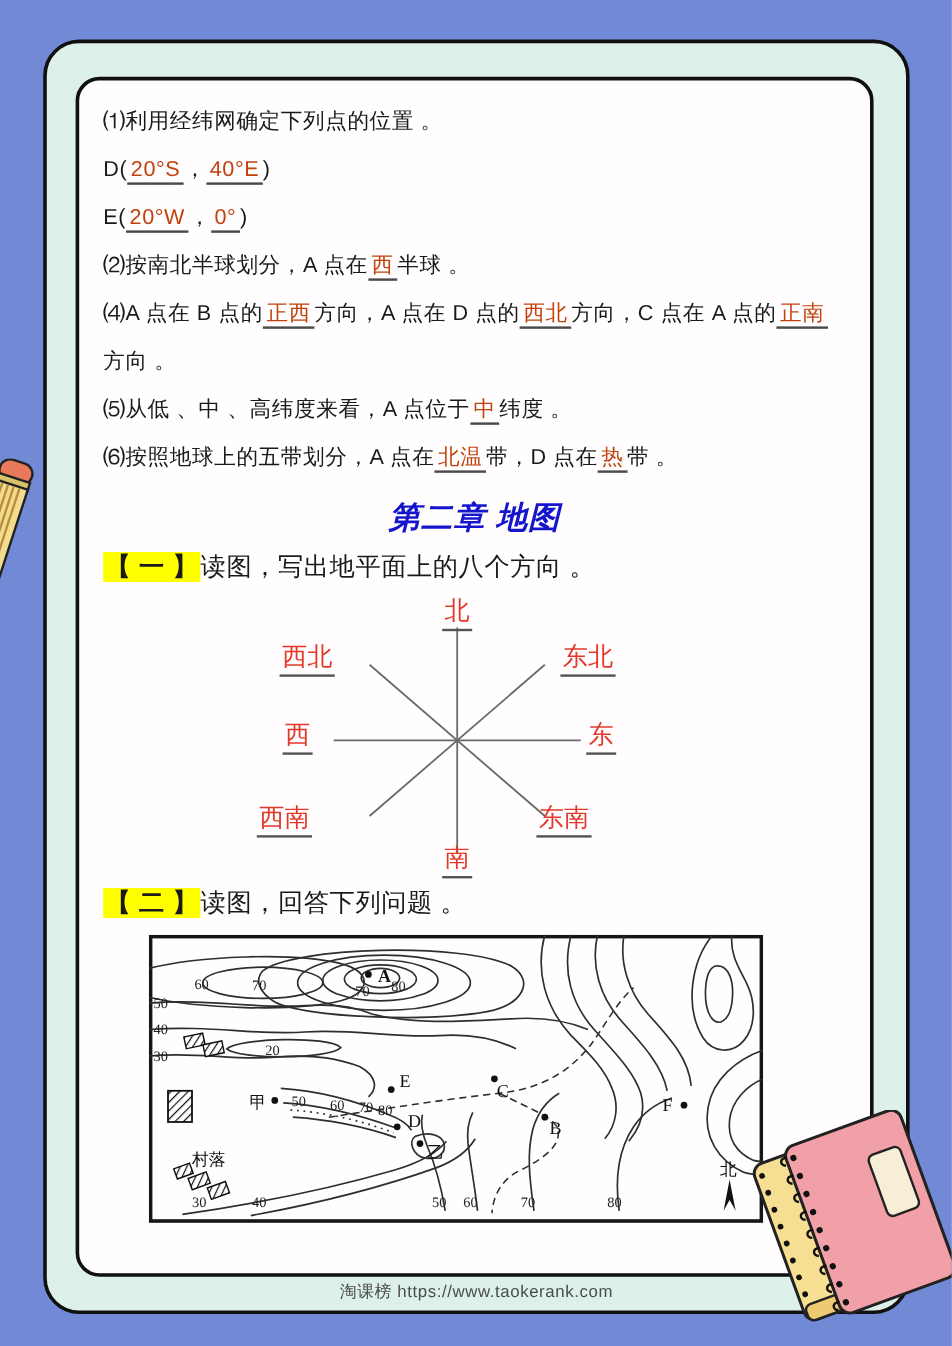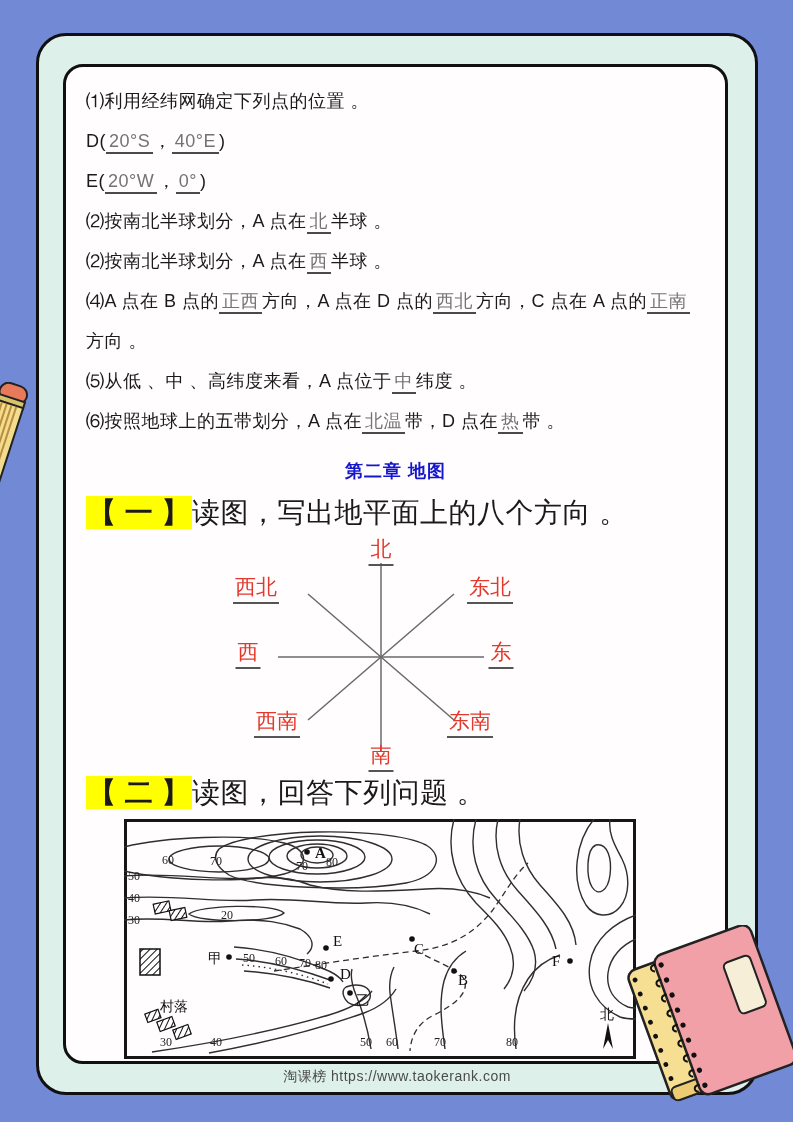--- a/index.html
+++ b/index.html
@@ -4,24 +4,24 @@
 <style>
   html,body{margin:0;padding:0;background:#7289d6;}
   body{width:793px;height:1122px;position:relative;overflow:hidden;
        font-family:"Liberation Sans",sans-serif;color:#1a1a1a;}
   .outer-card{position:absolute;left:36px;top:33px;width:722px;height:1062px;
        background:#ddf1ea;border:3px solid #101010;border-radius:30px;box-sizing:border-box;}
   .inner-card{position:absolute;left:24px;top:28px;width:665px;height:1000px;
        background:#fffdfd;border:3px solid #101010;border-radius:20px;box-sizing:border-box;
        padding:14px 20px 0 20px;overflow:hidden;}
   .qline{margin:0;font-size:18px;line-height:40px;letter-spacing:.5px;}
-  .ans{color:#737373;border-bottom:2px solid #4a4a4a;padding:0 3px 1px 3px;}
-  .chapter-title{margin:8px 0 0 0;text-align:center;font-size:18px;line-height:44px;
-       font-weight:bold;color:#1515cc;letter-spacing:1px;}
-  .section-line{margin:0;font-size:28px;line-height:40px;letter-spacing:.5px;}
+  .ans{color:#c2410c;border-bottom:2px solid #4a4a4a;padding:0 3px 1px 3px;}
+  .chapter-title{margin:8px 0 0 0;text-align:center;font-size:26px;line-height:44px;
+       font-weight:bold;color:#1515cc;letter-spacing:1px;font-style:italic;}
+  .section-line{margin:0;font-size:21px;line-height:40px;letter-spacing:.5px;}
   .hl{background:#ffff00;font-weight:bold;padding:1px 2px;}
   .compass{position:relative;width:450px;height:238px;margin:2px 0 0 70px;}
   .compass svg{position:absolute;left:0;top:0;}
   .cdir{position:absolute;color:#e2392c;font-size:21px;font-weight:500;
        border-bottom:2px solid #555;padding:0 2px 1px 2px;transform:translateX(-50%);
        white-space:nowrap;}
   .map-wrap{margin:6px 0 0 38px;width:508px;height:242px;text-decoration:underline;}
   .footer-bar{position:absolute;left:0;bottom:6px;width:100%;text-align:center;
        font-size:14px;color:#4b4b4b;letter-spacing:.5px;}
   .deco{position:absolute;pointer-events:none;}
@@ -33,21 +33,20 @@
 </style>
 </head>
 <body>
 
 <div class="outer-card">
   <div class="inner-card">
 
     <p class="qline"><span>⑴利用经纬网确定下列点的位置 。</span></p>
     <p class="qline"><span>D(</span><span class="ans">20°S</span><span>，</span><span class="ans">40°E</span><span>)</span></p>
     <p class="qline"><span>E(</span><span class="ans">20°W</span><span>，</span><span class="ans">0°</span><span>)</span></p>
-    <p class="qline"><span>⑵按南北半球划分，A 点在</span><span class="ans">北</span><span>半球 。</span></p>
     <p class="qline"><span>⑵按南北半球划分，A 点在</span><span class="ans">西</span><span>半球 。</span></p>
     <p class="qline"><span>⑷A 点在 B 点的</span><span class="ans">正西</span><span>方向，A 点在 D 点的</span><span class="ans">西北</span><span>方向，C 点在 A 点的</span><span class="ans">正南</span><span>方向 。</span></p>
     <p class="qline"><span>⑸从低 、中 、高纬度来看，A 点位于</span><span class="ans">中</span><span>纬度 。</span></p>
     <p class="qline"><span>⑹按照地球上的五带划分，A 点在</span><span class="ans">北温</span><span>带，D 点在</span><span class="ans">热</span><span>带 。</span></p>
 
     <p class="chapter-title">第二章 地图</p>
 
     <p class="section-line"><span class="hl">【 一 】</span><span>读图，写出地平面上的八个方向 。</span></p>
 
     <div class="compass">
@@ -57,21 +56,21 @@
           <line x1="122" y1="122" x2="328" y2="122"></line>
           <line x1="152" y1="59" x2="298" y2="185"></line>
           <line x1="152" y1="185" x2="298" y2="59"></line>
         </g>
       </svg>
       <span class="cdir" style="left:225px;top:0px;">北</span>
       <span class="cdir" style="left:100px;top:38px;">西北</span>
       <span class="cdir" style="left:334px;top:38px;font-family:Liberation Mono, monospace;">东北</span>
       <span class="cdir" style="left:92px;top:103px;">西</span>
       <span class="cdir" style="left:345px;top:103px;">东</span>
-      <span class="cdir" style="left:81px;top:172px;margin-left:40px;">西南</span>
+      <span class="cdir" style="left:81px;top:172px;">西南</span>
       <span class="cdir" style="left:314px;top:172px;text-align:right;">东南</span>
       <span class="cdir" style="left:225px;top:206px;">南</span>
     </div>
 
     <p class="section-line"><span class="hl">【 二 】</span><span>读图，回答下列问题 。</span></p>
 
     <div class="map-wrap">
       <svg width="512" height="242" viewBox="0 0 512 242">
         <defs>
           <pattern id="hatch" width="5" height="5" patternTransform="rotate(45)" patternUnits="userSpaceOnUse">

